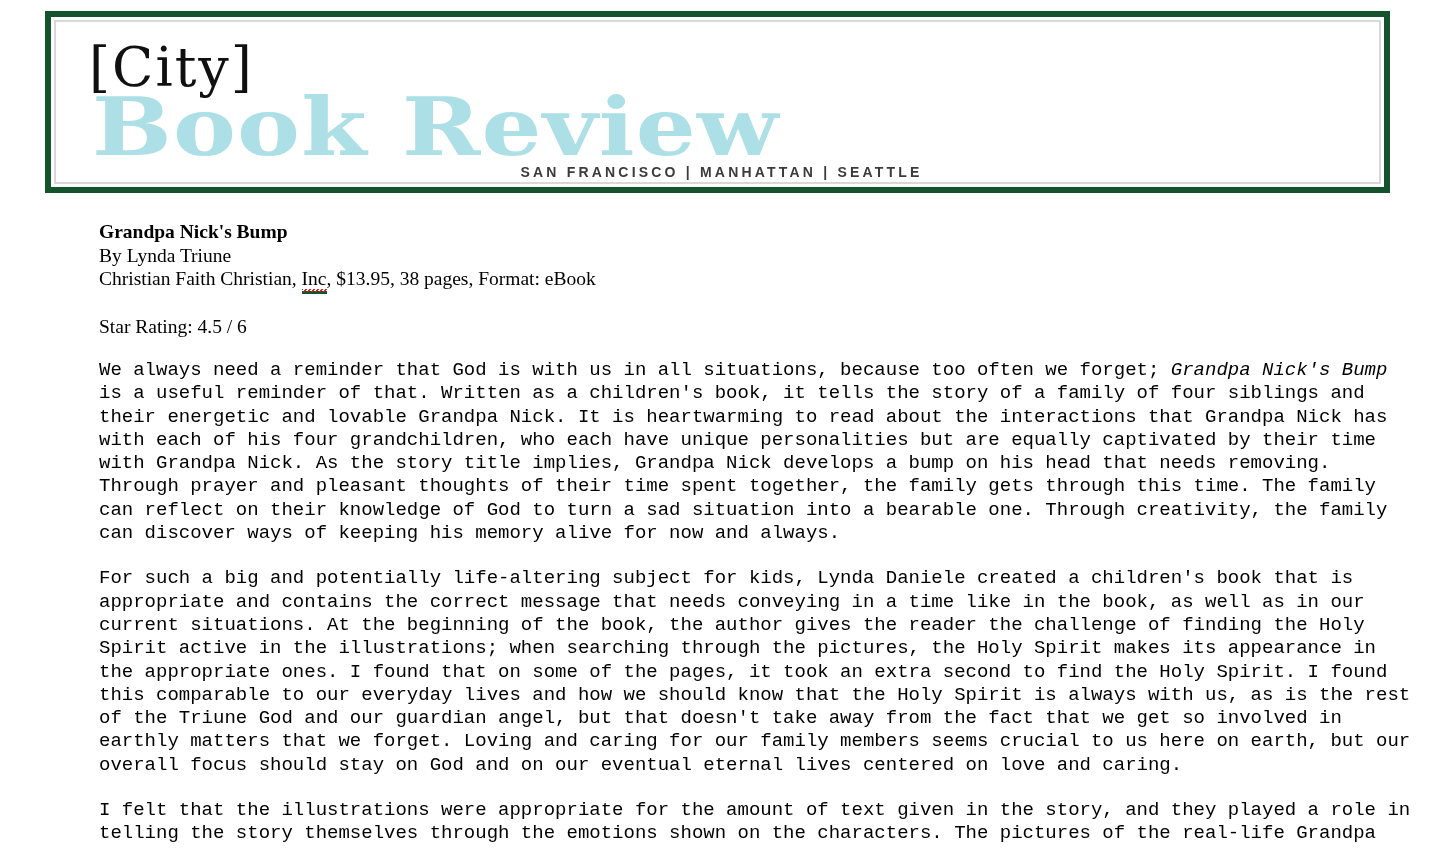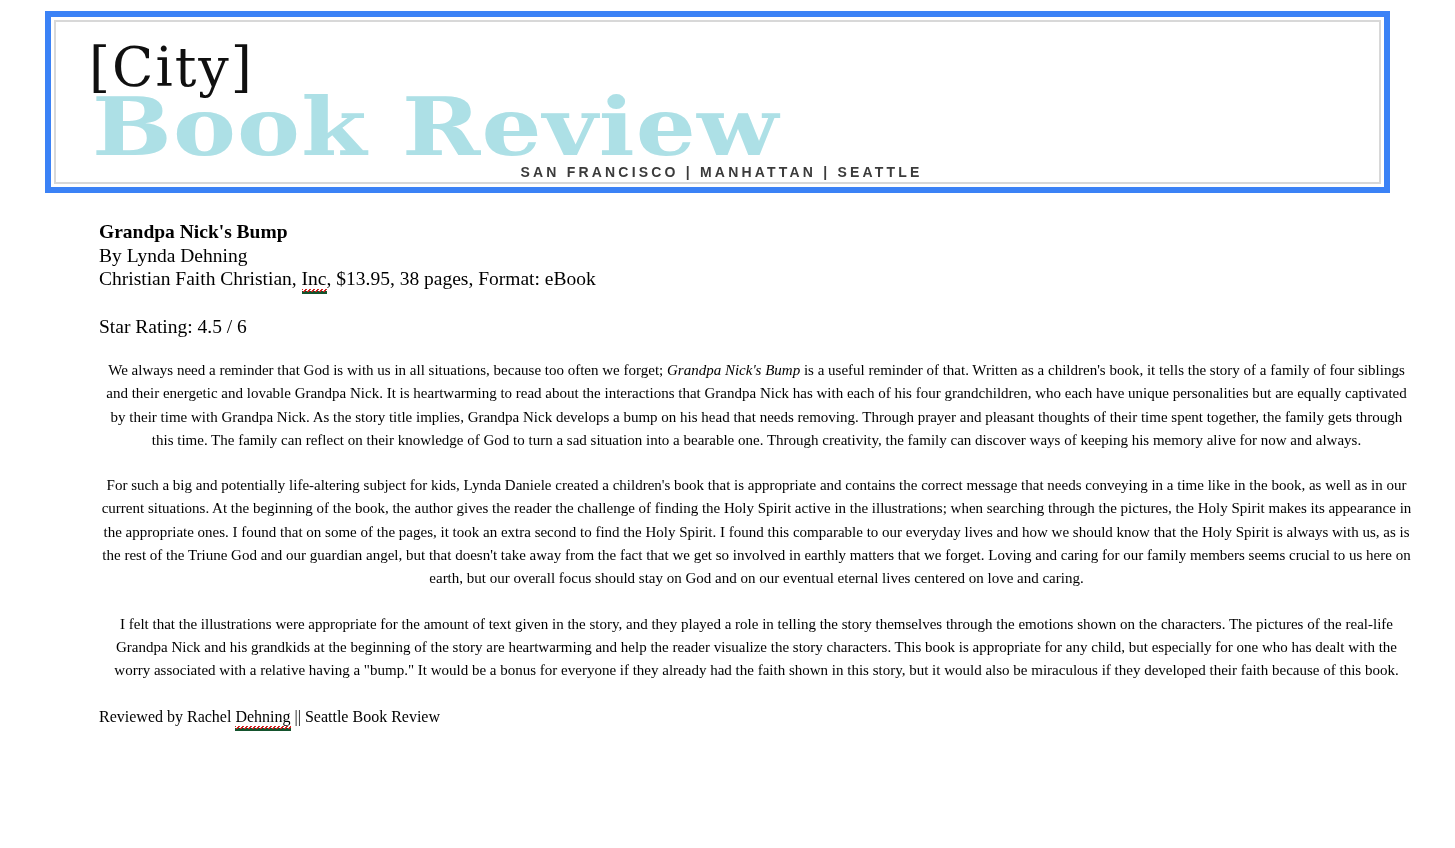--- a/index.html
+++ b/index.html
@@ -23,21 +23,21 @@
   }
 
   
   .masthead {
     position: absolute;
     left: 45px;
     top: 11px;
     width: 1345px;
     height: 182px;
     background: #ffffff;
-    border: 6px solid #3b82f6;
+    border: 6px solid #14532d;
     box-sizing: border-box;
     overflow: hidden;
   }
   .masthead-inner {
     position: absolute;
     left: 3px;
     top: 3px;
     right: 3px;
     bottom: 3px;
     background: #ffffff;
@@ -100,23 +100,24 @@
     line-height: 23.5px;
   }
   .title {
     font-weight: bold;
   }
   .spacer-line {
     height: 21px;
   }
   p.para {
     margin: 0;
-    font-size: 15px;
+    font-size: 19px;
     line-height: 23.3px;
-    text-align: center;
+    text-align: left;
+    font-family: Liberation Mono, monospace;
   }
   .para + .spacer-line { height: 22px; }
   em.booktitle {
     font-style: italic;
   }
 
   
   .misspell {
     position: relative;
     display: inline-block;
@@ -155,21 +156,21 @@
         <span>SAN FRANCISCO | MANHATTAN | SEATTLE</span>
         <span class="line2">PORTLAND | KIDS' BOOKBUZZ</span>
       </div>
     </div>
   </div>
 
   <div class="doc">
 
     <div class="meta-block">
       <div class="title">Grandpa Nick's Bump</div>
-      <div>By Lynda Dehning</div>
+      <div>By Lynda Triune</div>
       <div><span>Christian Faith Christian, </span><span class="misspell underlined">Inc</span><span>, $13.95, 38 pages, Format: eBook</span></div>
     </div>
 
     <div class="spacer-line"></div>
 
     <div class="meta-block">Star Rating: 4.5 / 6</div>
 
     <div class="spacer-line"></div>
 
     <p class="para"><span>We always need a reminder that God is with us in all situations, because too often we forget; </span><em class="booktitle">Grandpa Nick's Bump</em><span> is a useful reminder of that. Written as a children's book, it tells the story of a family of four siblings and their energetic and lovable Grandpa Nick. It is heartwarming to read about the interactions that Grandpa Nick has with each of his four grandchildren, who each have unique personalities but are equally captivated by their time with Grandpa Nick. As the story title implies, Grandpa Nick develops a bump on his head that needs removing. Through prayer and pleasant thoughts of their time spent together, the family gets through this time. The family can reflect on their knowledge of God to turn a sad situation into a bearable one. Through creativity, the family can discover ways of keeping his memory alive for now and always.</span></p>

